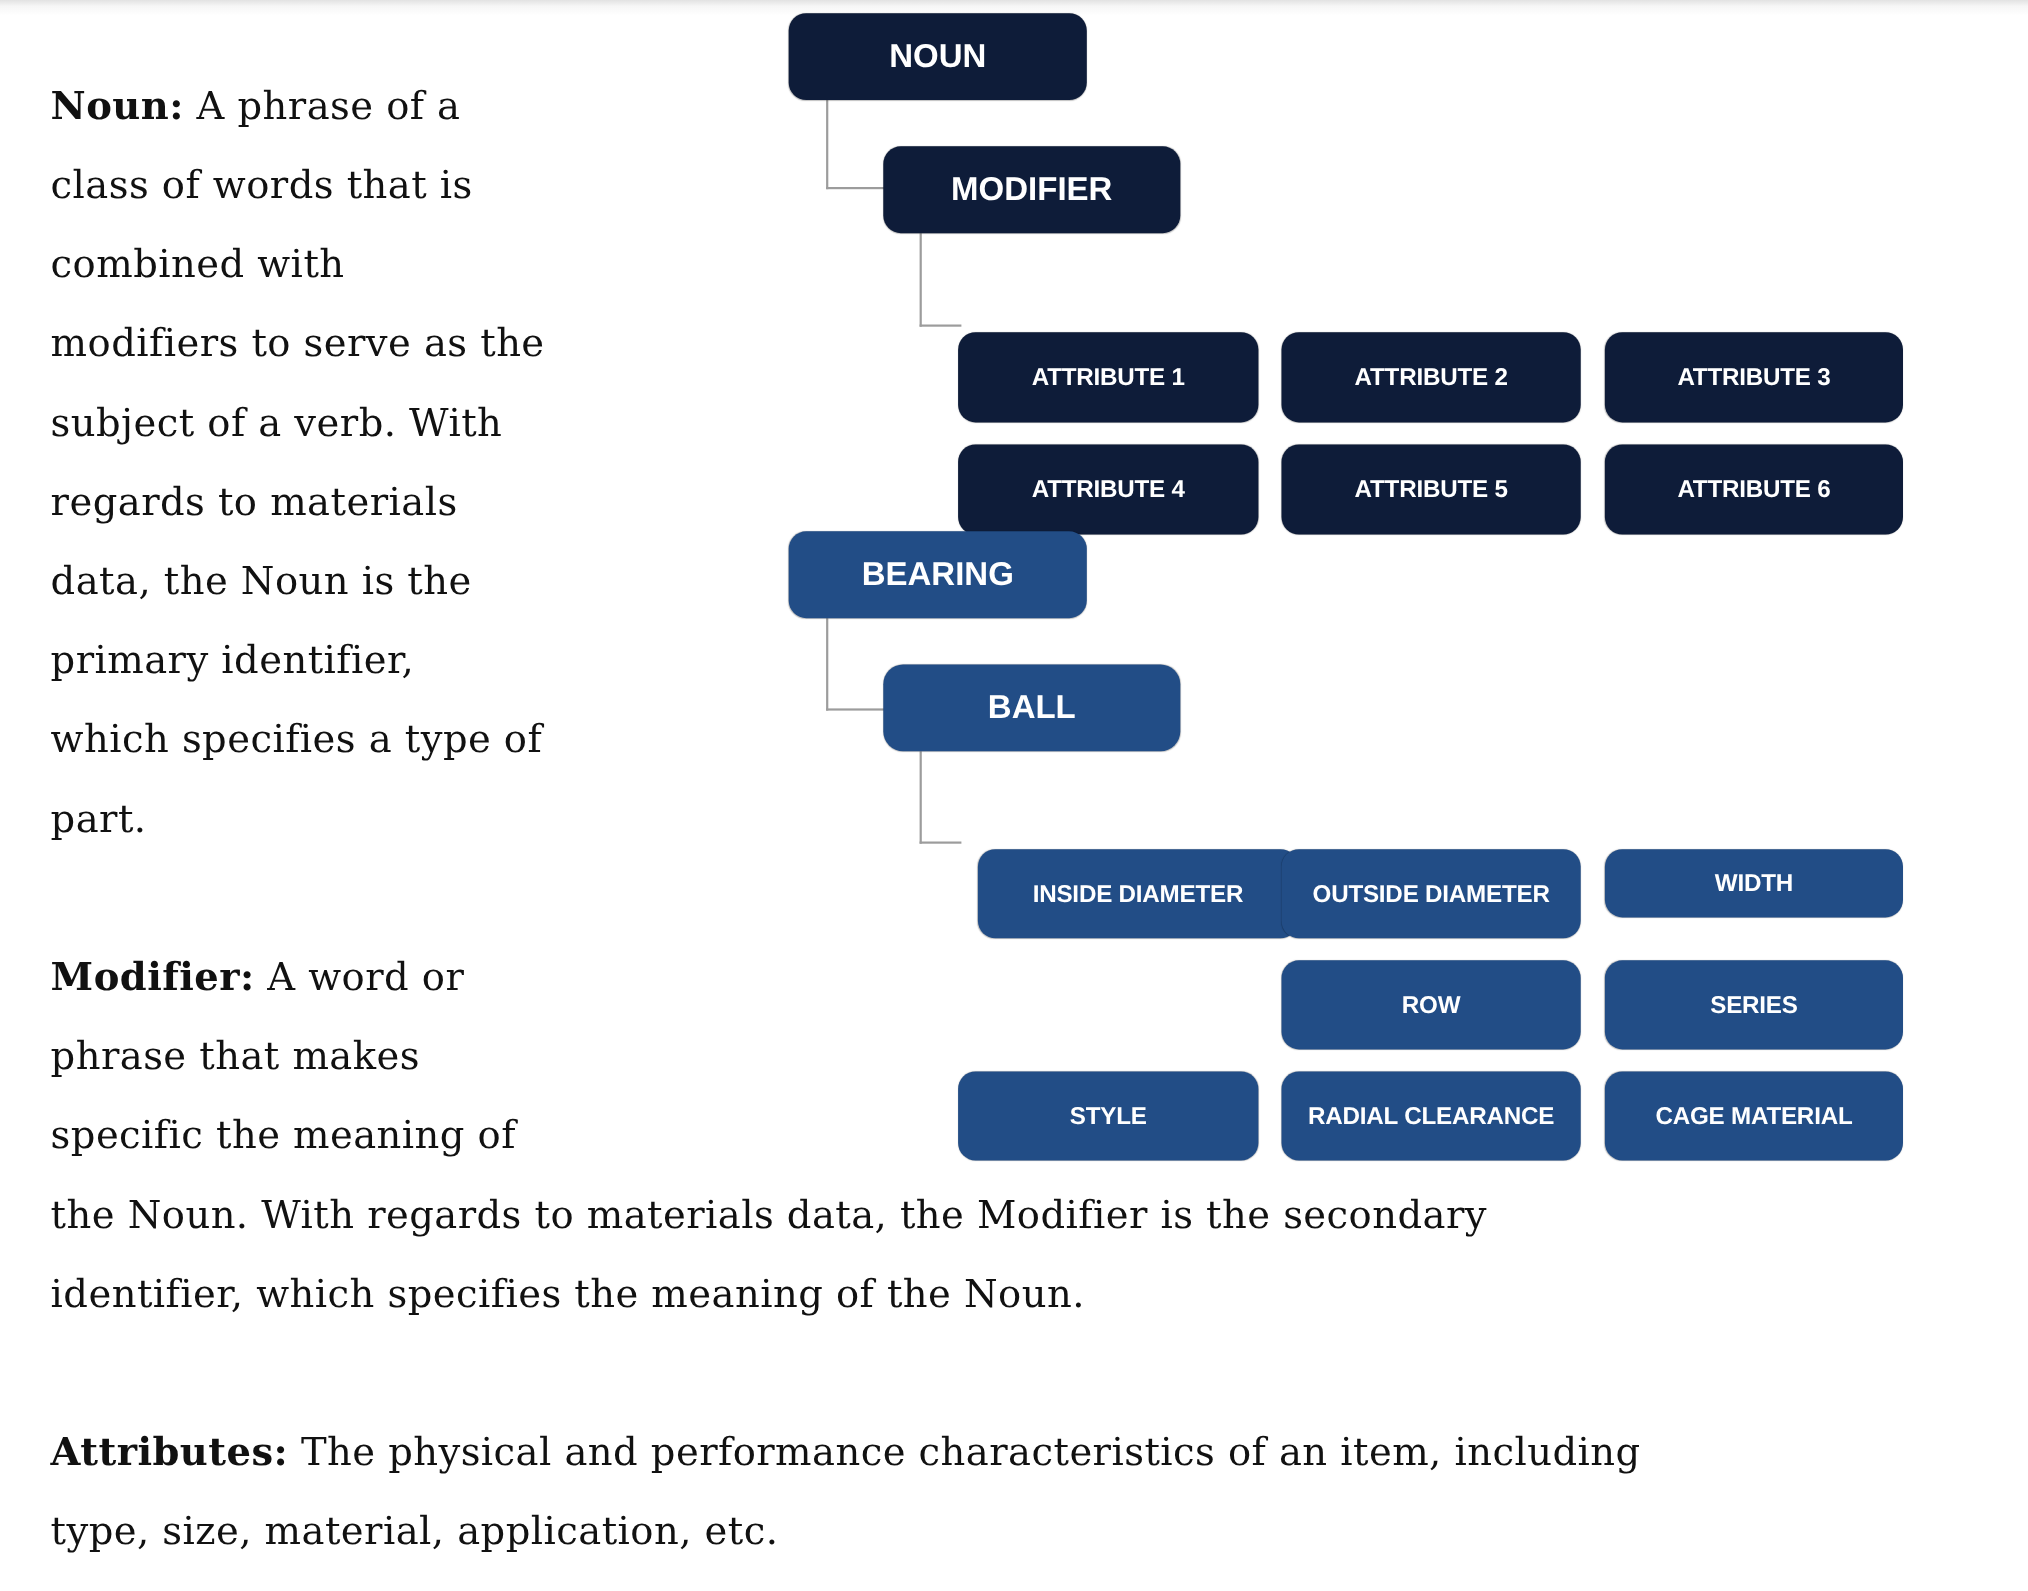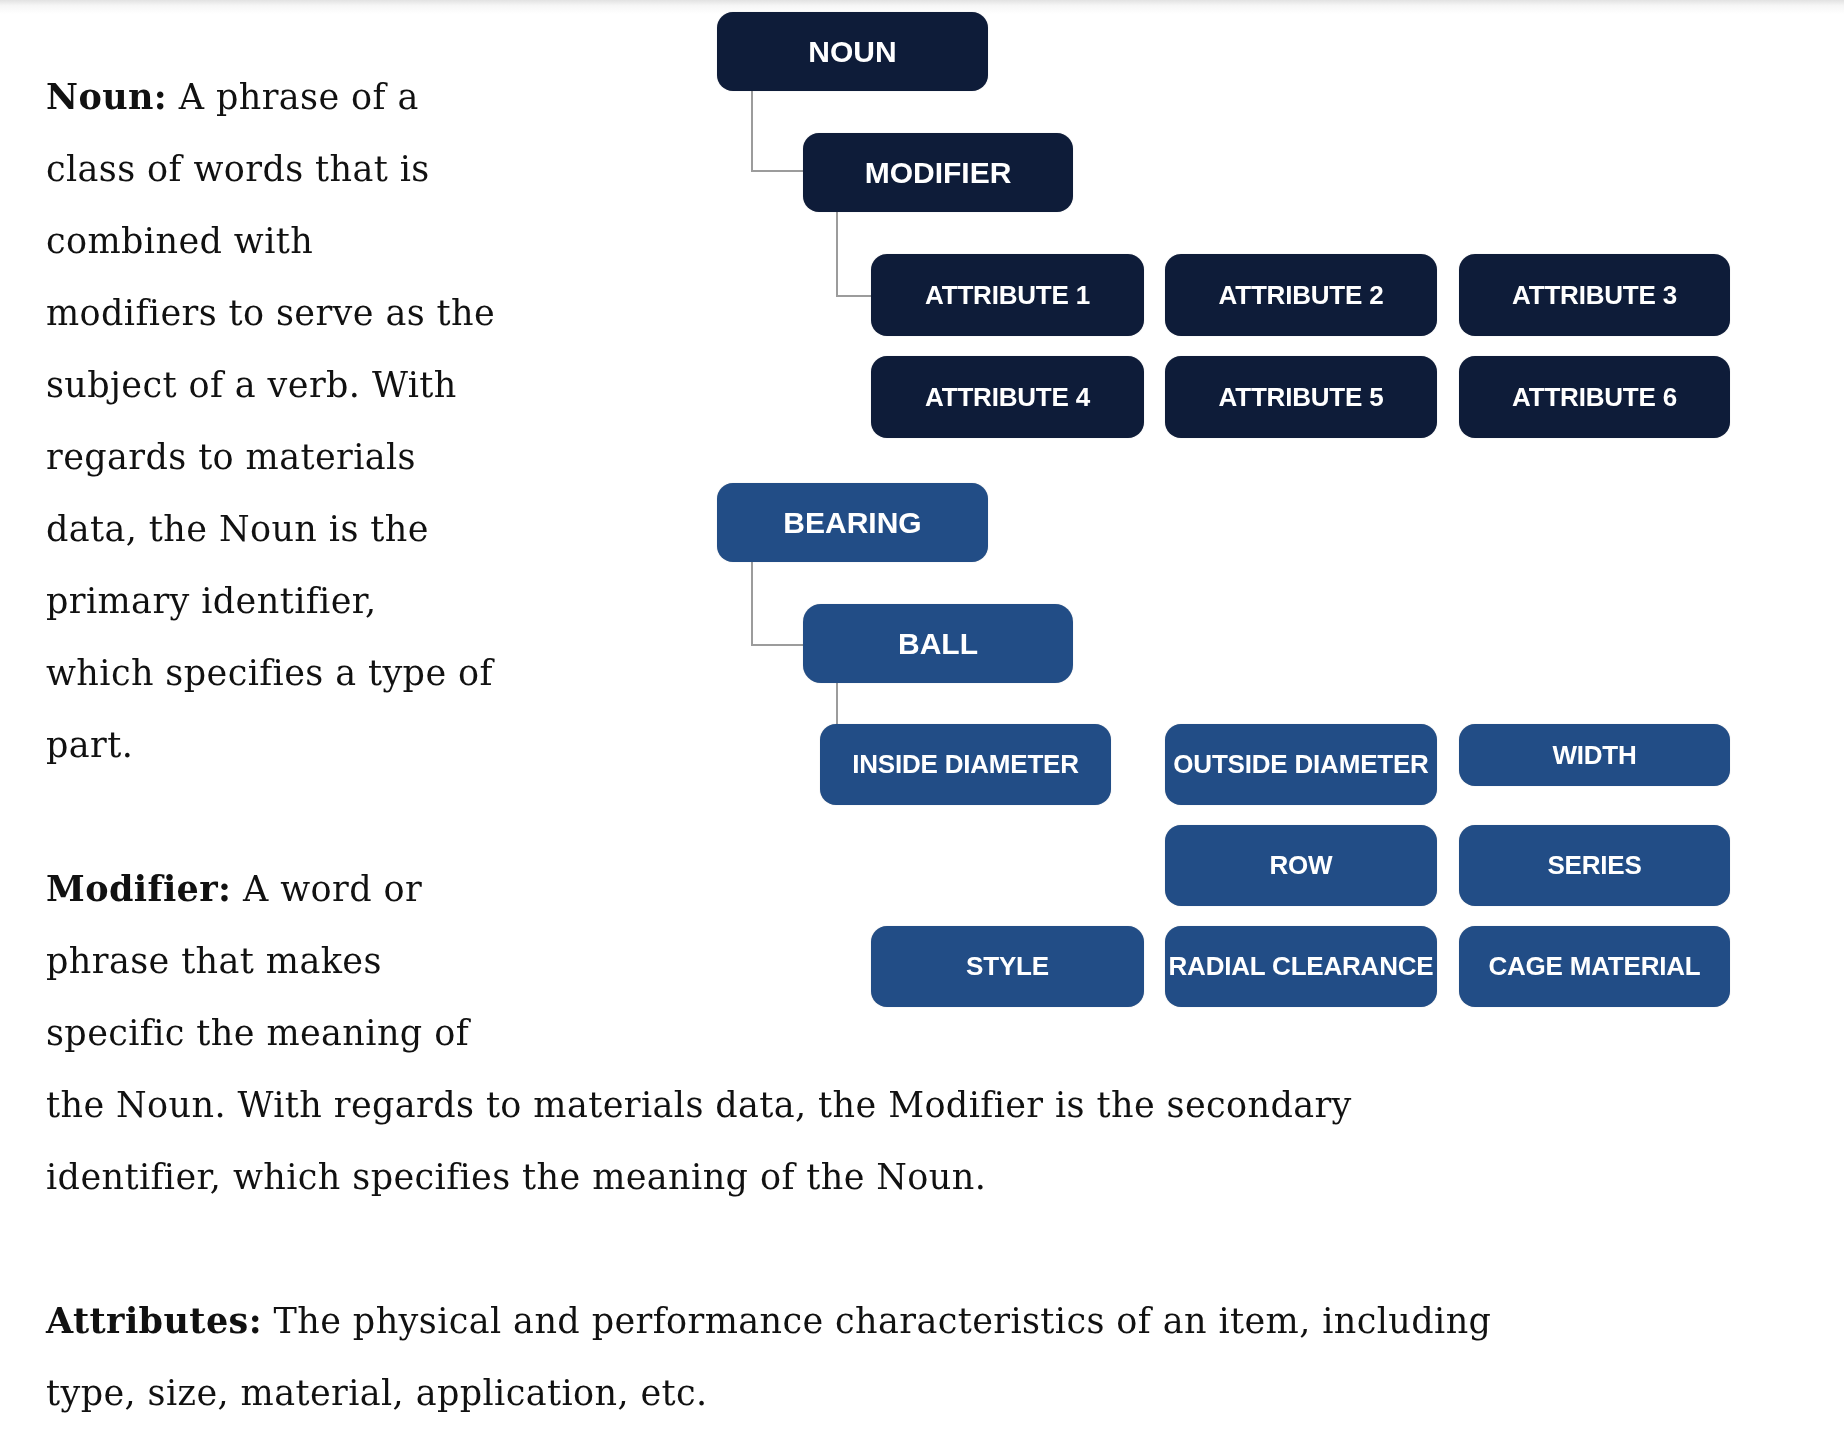--- a/index.html
+++ b/index.html
@@ -13,21 +13,21 @@
   .blank { height: 72px; }
   .label { font-weight: bold; }
 
   .diagram { position: absolute; left: 0; top: 0; width: 1844px; height: 1446px; pointer-events: none; }
   .box { position: absolute; border-radius: 16px; display: flex; align-items: center; justify-content: center;
     font-family: "Liberation Sans", sans-serif; font-weight: bold; color: #ffffff; pointer-events: auto;
     box-shadow: 0 0 1px rgba(0,0,0,0.25); }
   .box.navy { background: #0e1c39; }
   .box.blue { background: #224d86; }
   .box.lvl1, .box.lvl2 { font-size: 30px; letter-spacing: 0px; }
-  .box.attr { font-size: 26px; letter-spacing: -0.2px; }
+  .box.attr { font-size: 22px; letter-spacing: -0.2px; margin-top: 48px; }
   .connector { position: absolute; border-left: 2px solid #9c9c9c; border-bottom: 2px solid #9c9c9c; }
 </style>
 </head>
 <body>
 
 <div class="top-shade"></div>
 
 <div class="text-column">
   <div>
     <div class="line"><span class="label">Noun:</span><span> A phrase of a</span></div>
@@ -66,21 +66,21 @@
   <div class="box navy attr" style="left:1165px; top:254px; width:272px; height:82px;">ATTRIBUTE 2</div>
   <div class="box navy attr" style="left:1459px; top:254px; width:271px; height:82px;">ATTRIBUTE 3</div>
   <div class="box navy attr" style="left:871px; top:356px; width:273px; height:82px;">ATTRIBUTE 4</div>
   <div class="box navy attr" style="left:1165px; top:356px; width:272px; height:82px;">ATTRIBUTE 5</div>
   <div class="box navy attr" style="left:1459px; top:356px; width:271px; height:82px;">ATTRIBUTE 6</div>
 
   <div class="connector" style="left:751px; top:562px; width:52px; height:82px;"></div>
   <div class="connector" style="left:836px; top:683px; width:36px; height:82px;"></div>
   <div class="box blue lvl1" style="left:717px; top:483px; width:271px; height:79px;">BEARING</div>
   <div class="box blue lvl2" style="left:803px; top:604px; width:270px; height:79px;border-radius:18px;">BALL</div>
-  <div class="box blue attr" style="left:820px; top:724px; width:291px; height:81px;">INSIDE DIAMETER</div>
+  <div class="box blue attr" style="left:889px; top:724px; width:291px; height:81px;">INSIDE DIAMETER</div>
   <div class="box blue attr" style="left:1165px; top:724px; width:272px; height:81px;">OUTSIDE DIAMETER</div>
   <div class="box blue attr" style="left:1459px; top:724px; width:271px; height:62px;">WIDTH</div>
   <div class="box blue attr" style="left:1165px; top:825px; width:272px; height:81px;">ROW</div>
   <div class="box blue attr" style="left:1459px; top:825px; width:271px; height:81px;">SERIES</div>
   <div class="box blue attr" style="left:871px; top:926px; width:273px; height:81px;">STYLE</div>
   <div class="box blue attr" style="left:1165px; top:926px; width:272px; height:81px;">RADIAL CLEARANCE</div>
   <div class="box blue attr" style="left:1459px; top:926px; width:271px; height:81px;">CAGE MATERIAL</div>
 </div>
 
 </body></html>

